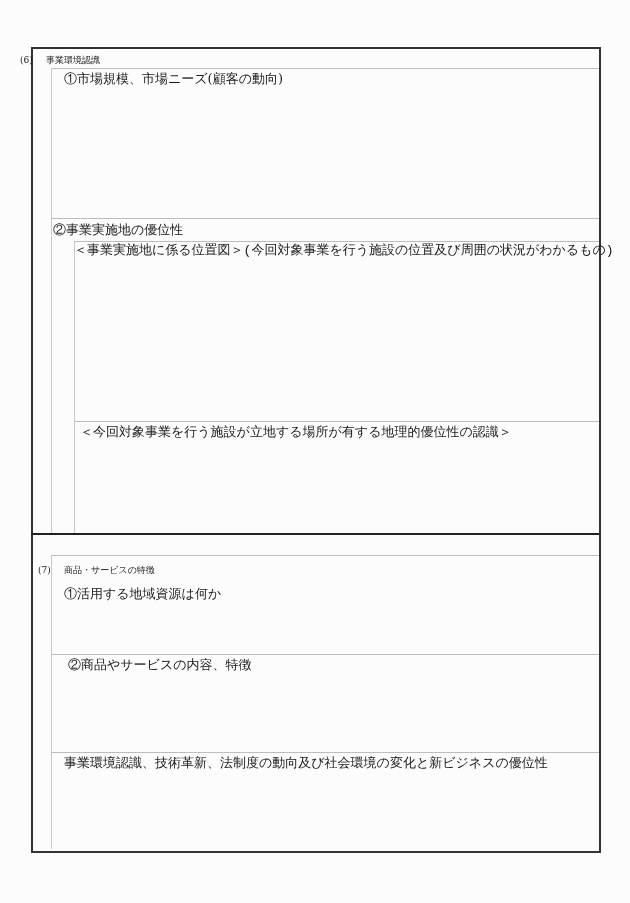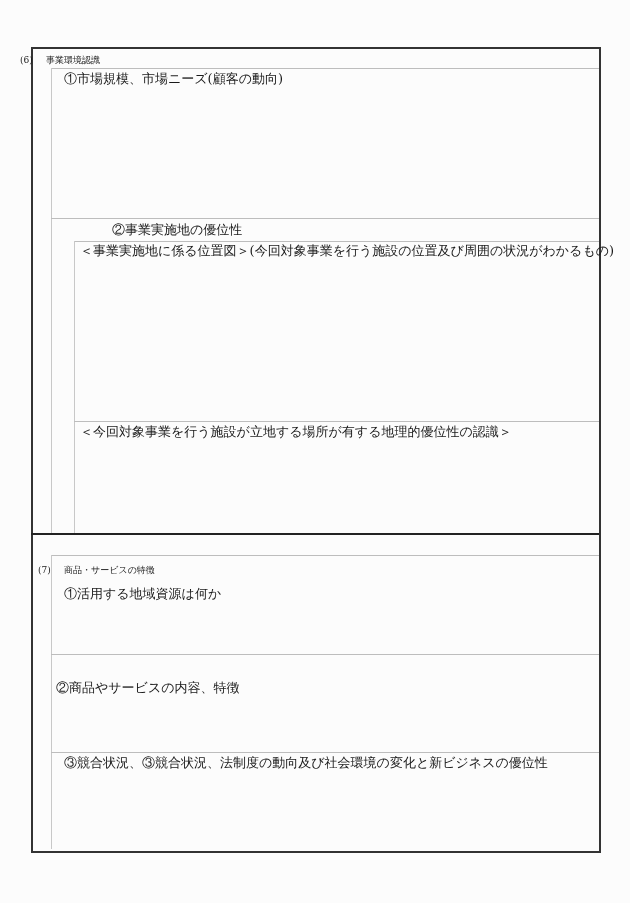--- a/index.html
+++ b/index.html
@@ -40,42 +40,42 @@
   <span class="sec-num">(6)</span><span>事業環境認識</span>
 </div>
 
 <div class="abs hline-light" style="left:51px; top:68px; width:548px;"></div>
 <div class="abs vline-light" style="left:51px; top:68px; height:465px;"></div>
 
 <div class="abs sub-title" style="left:64px; top:73px;">①市場規模、市場ニーズ(顧客の動向)</div>
 <div class="abs answer-area" style="left:52px; top:86px; width:546px; height:131px;"></div>
 <div class="abs hline-light" style="left:51px; top:218px; width:548px;"></div>
 
-<div class="abs sub-title" style="left:80px; top:224px;padding-left:32px;">②事業実施地の優位性</div>
+<div class="abs sub-title" style="left:53px; top:224px;">②事業実施地の優位性</div>
 <div class="abs hline-light" style="left:74px; top:241px; width:525px;"></div>
 <div class="abs vline-light" style="left:74px; top:241px; height:292px;"></div>
 
-<div class="abs inner-title" style="left:80px; top:245px;">＜事業実施地に係る位置図＞(今回対象事業を行う施設の位置及び周囲の状況がわかるもの)</div>
+<div class="abs inner-title" style="left:74px; top:245px;font-family:Liberation Mono, monospace;">＜事業実施地に係る位置図＞(今回対象事業を行う施設の位置及び周囲の状況がわかるもの)</div>
 <div class="abs answer-area" style="left:75px; top:258px; width:523px; height:162px;"></div>
 <div class="abs hline-light" style="left:74px; top:421px; width:525px;"></div>
 
 <div class="abs inner-title" style="left:80px; top:426px;text-align:center;">＜今回対象事業を行う施設が立地する場所が有する地理的優位性の認識＞</div>
 <div class="abs answer-area" style="left:75px; top:440px; width:523px; height:92px;"></div>
 
 <div class="abs section-divider"></div>
 
 <div class="abs sec-label" style="left:38px; top:540px;margin-top:24px;">
   <span class="sec-num">(7)</span><span>商品・サービスの特徴</span>
 </div>
 
 <div class="abs hline-light" style="left:51px; top:555px; width:548px;"></div>
 <div class="abs vline-light" style="left:51px; top:555px; height:294px;"></div>
 
 <div class="abs sub-title" style="left:64px; top:560px;margin-top:28px;">①活用する地域資源は何か</div>
 <div class="abs answer-area" style="left:52px; top:573px; width:546px; height:80px;"></div>
 <div class="abs hline-light" style="left:51px; top:654px; width:548px;"></div>
 
-<div class="abs sub-title" style="left:56px; top:659px;margin-top:23px;">②商品やサービスの内容、特徴</div>
+<div class="abs sub-title" style="left:68px; top:659px;">②商品やサービスの内容、特徴</div>
 <div class="abs answer-area" style="left:52px; top:672px; width:546px; height:79px;"></div>
 <div class="abs hline-light" style="left:51px; top:752px; width:548px;"></div>
 
-<div class="abs sub-title" style="left:64px; top:757px;">③競合状況、③競合状況、法制度の動向及び社会環境の変化と新ビジネスの優位性</div>
+<div class="abs sub-title" style="left:64px; top:757px;">事業環境認識、技術革新、法制度の動向及び社会環境の変化と新ビジネスの優位性</div>
 <div class="abs answer-area" style="left:52px; top:770px; width:546px; height:78px;"></div>
 
 </body></html>

